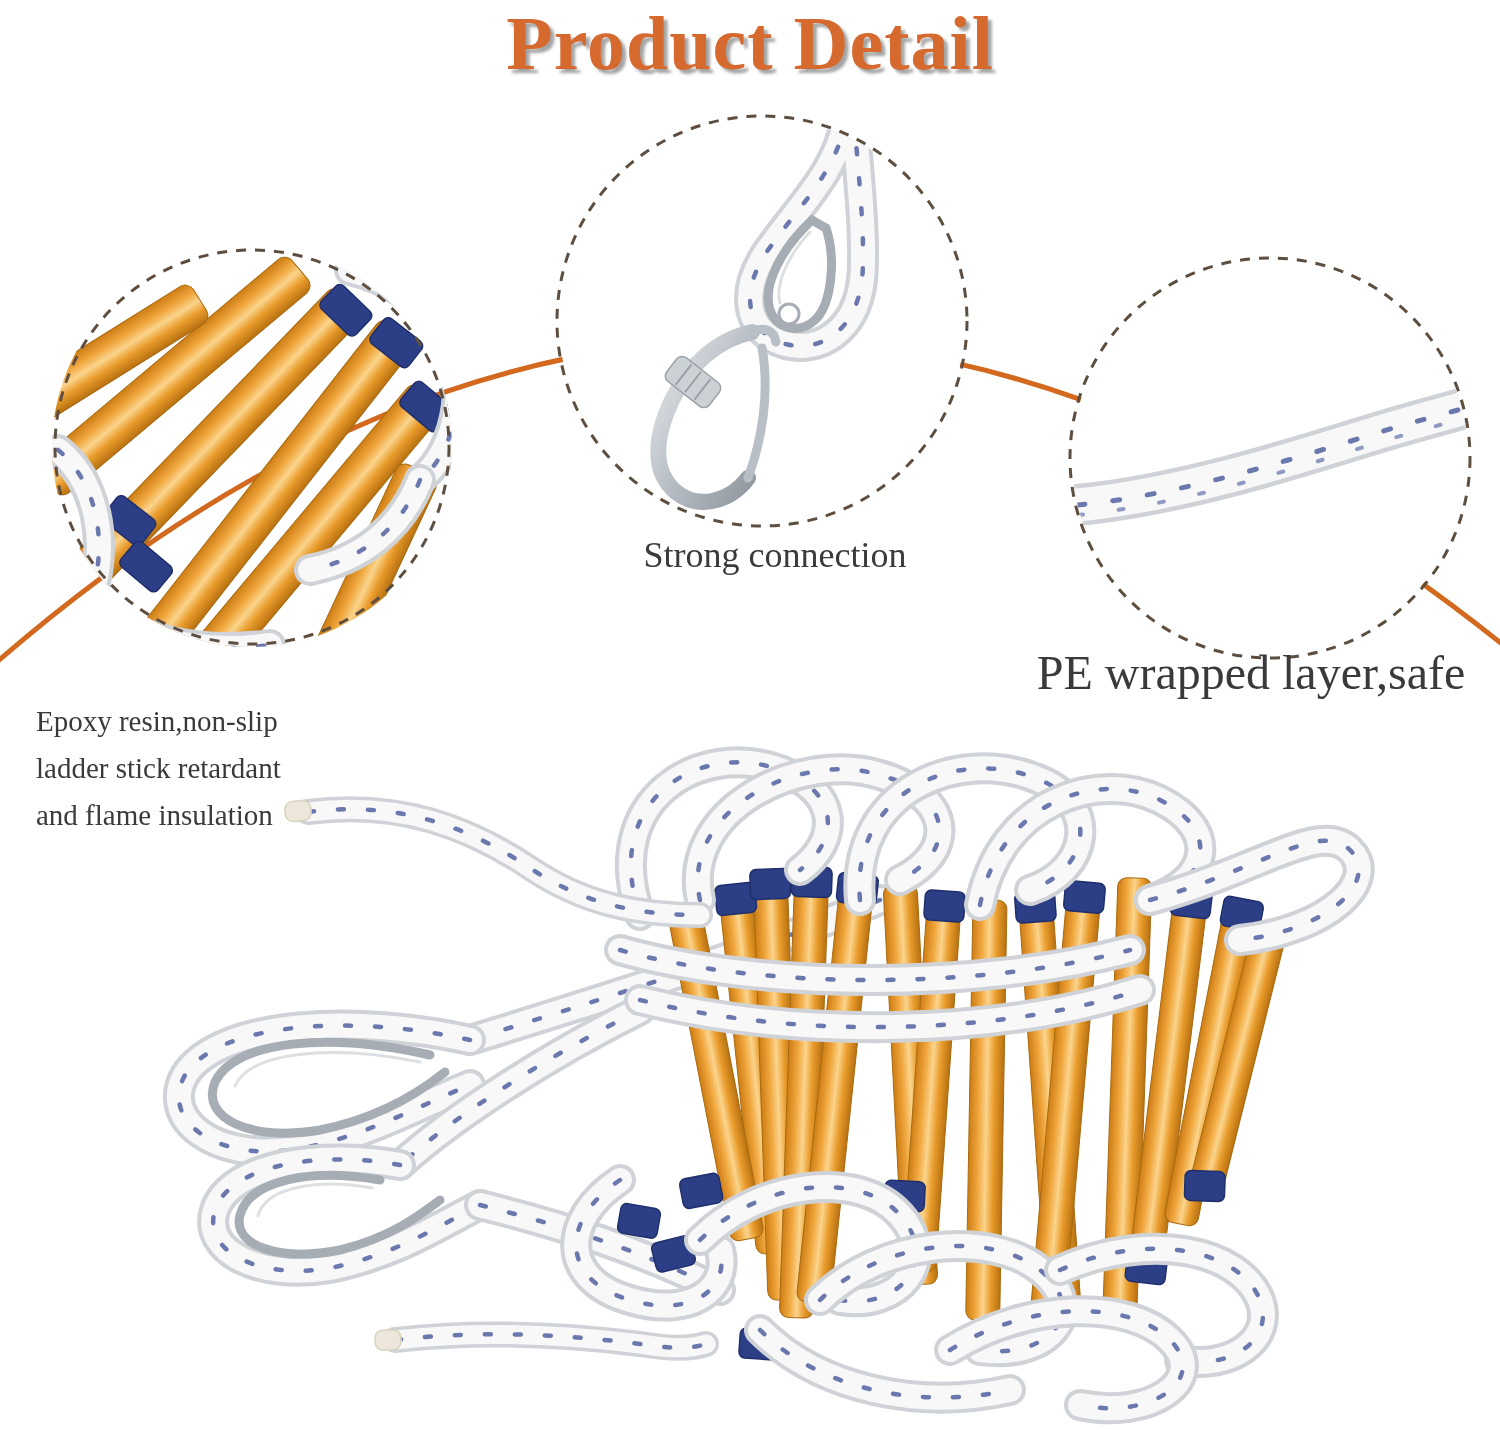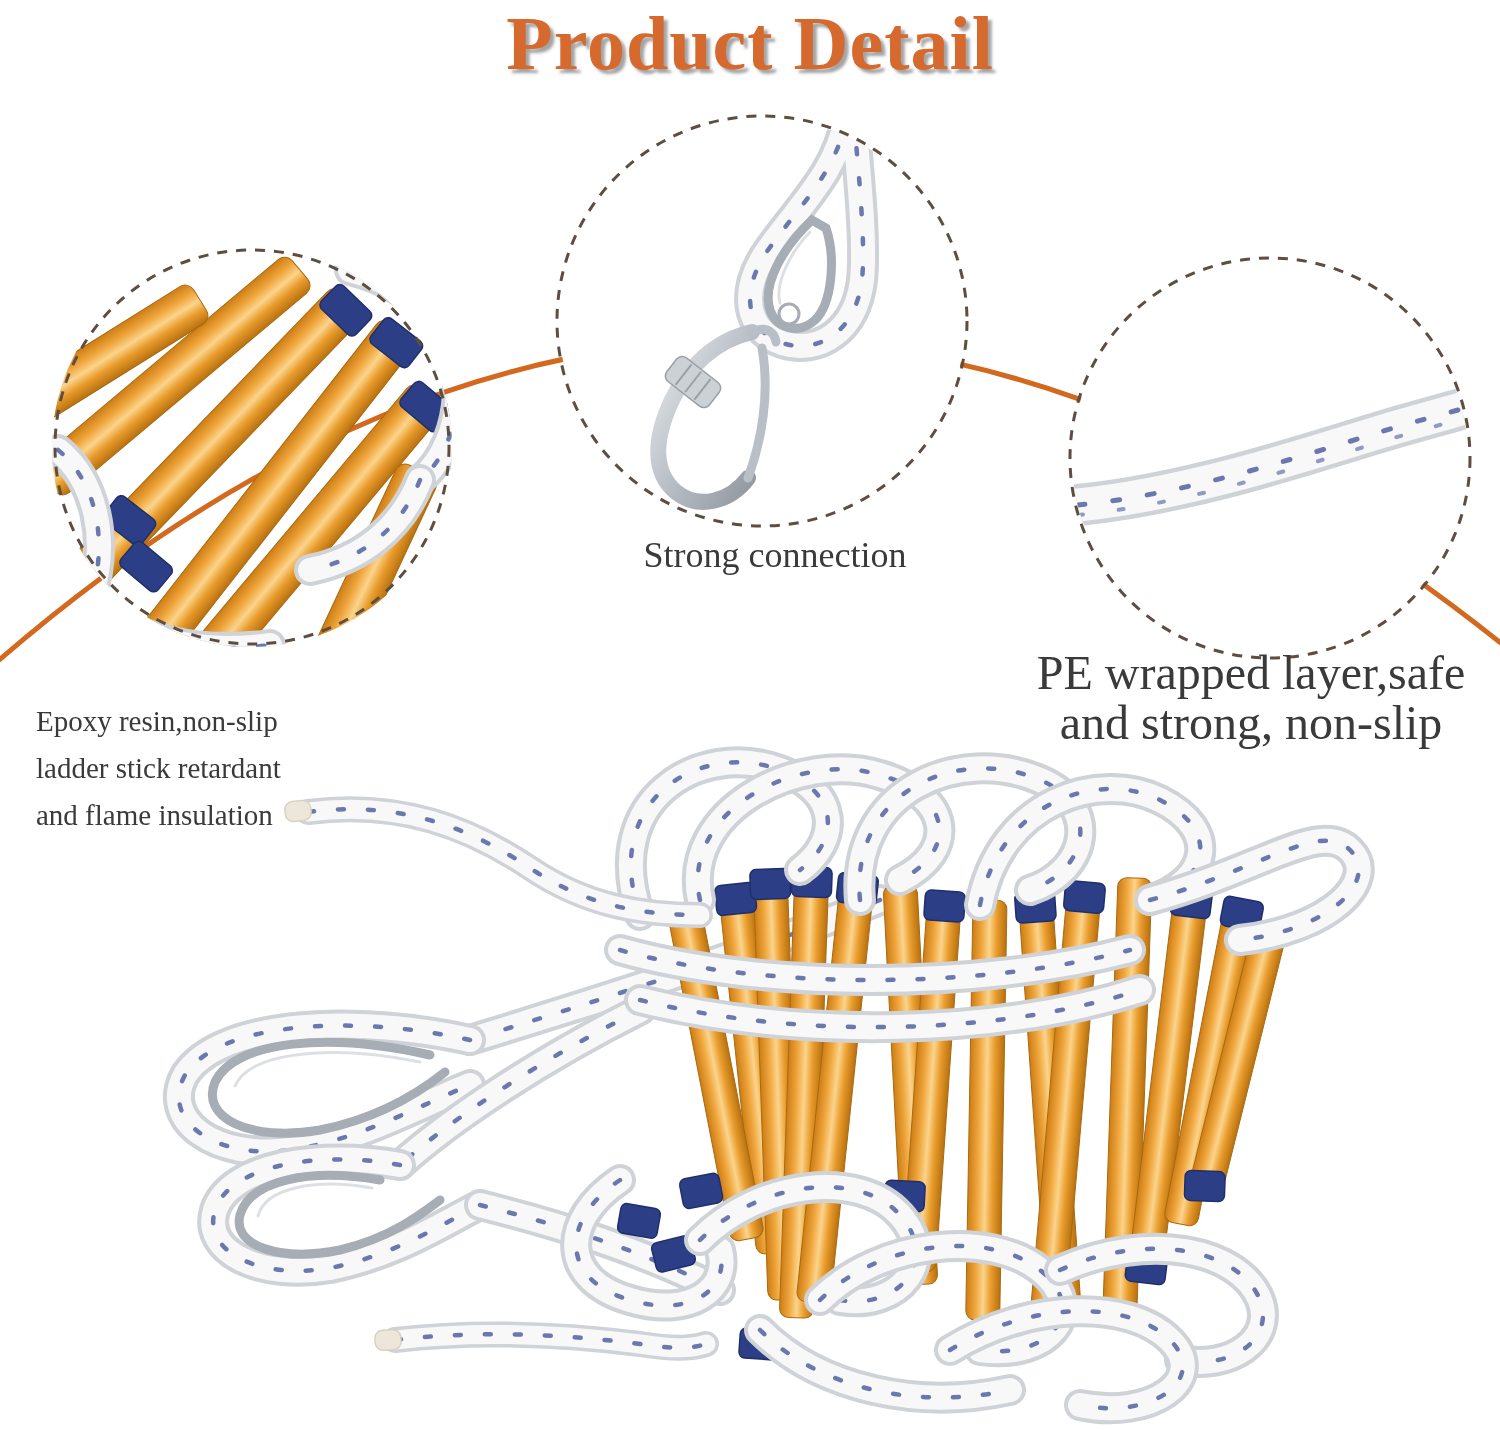--- a/index.html
+++ b/index.html
@@ -298,16 +298,15 @@
   <div>ladder stick retardant</div>
   <div>and flame insulation</div>
 </div>
 
 <div class="caption cap-center">
   <div>Strong connection</div>
 </div>
 
 <div class="caption cap-right">
   <div>PE wrapped layer,safe</div>
-  <div>and strong, non-slip</div>
 </div>
 
 </div>
 
 </body></html>

